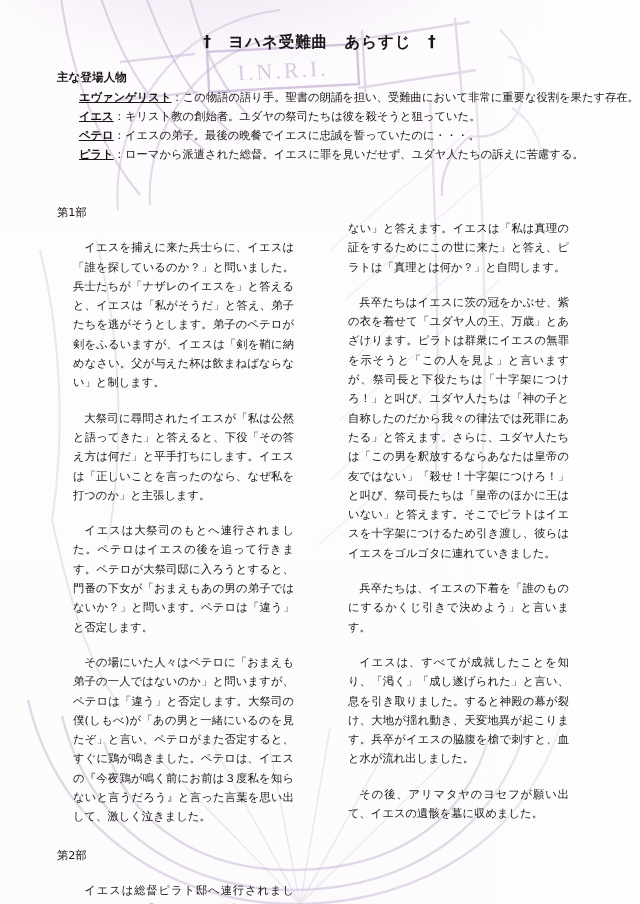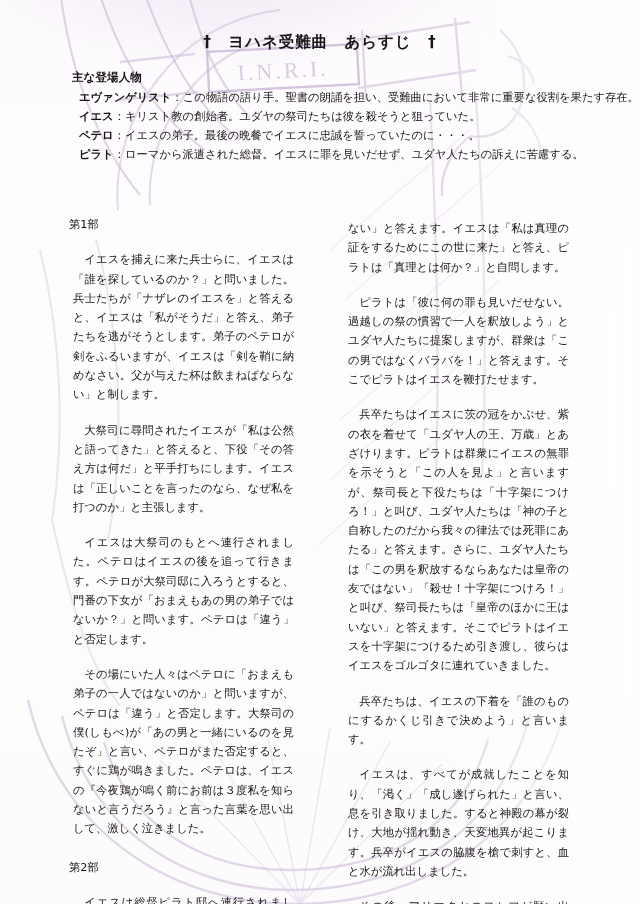--- a/index.html
+++ b/index.html
@@ -33,48 +33,47 @@
     font-weight:bold;
     letter-spacing:.06em;
     white-space:pre;
   }
   .cast-heading{
     position:absolute;
     top:70px;left:57px;
     font-size:11.5px;
     font-weight:bold;
     letter-spacing:.01em;
-    margin-left:15px;
   }
   .cast-list{
     position:absolute;
     top:88px;left:57px;width:560px;
   }
   .cast-row{
     font-size:11.3px;
     line-height:19px;
     padding-left:22px;
     white-space:nowrap;
   }
-  .cast-name{font-weight:bold;}
+  .cast-name{font-weight:bold;text-decoration:underline;}
   .cast-desc{font-weight:normal;}
 
   .columns{
     position:absolute;
     top:203px;left:57px;
     width:528px;
     display:flex;
     gap:22px;
   }
   .col{width:253px;}
   .sec-heading{
     font-size:11.3px;
     font-weight:normal;
     line-height:19.3px;
-    margin:12px;
+    margin:0;
   }
   .sec-heading.spaced{margin-top:19px;}
   .para{
     font-size:11.3px;
     line-height:19.3px;
     margin:16px;
     text-align:justify;
     text-justify:inter-character;
     text-indent:1em;
     word-break:break-all;
@@ -214,21 +213,20 @@
       <p class="para">大祭司に尋問されたイエスが「私は公然と語ってきた」と答えると、下役「その答え方は何だ」と平手打ちにします。イエスは「正しいことを言ったのなら、なぜ私を打つのか」と主張します。</p>
       <p class="para">イエスは大祭司のもとへ連行されました。ペテロはイエスの後を追って行きます。ペテロが大祭司邸に入ろうとすると、門番の下女が「おまえもあの男の弟子ではないか？」と問います。ペテロは「違う」と否定します。</p>
       <p class="para">その場にいた人々はペテロに「おまえも弟子の一人ではないのか」と問いますが、ペテロは「違う」と否定します。大祭司の僕(しもべ)が「あの男と一緒にいるのを見たぞ」と言い、ペテロがまた否定すると、すぐに鶏が鳴きました。ペテロは、イエスの『今夜鶏が鳴く前にお前は３度私を知らないと言うだろう』と言った言葉を思い出して、激しく泣きました。</p>
       <p class="sec-heading spaced">第2部</p>
       <p class="para">イエスは総督ピラト邸へ連行されました。ピラトが「どういう罪で訴えるのか」と問うと、群集は「この男が悪事をはたらいていなかったら引き渡さなかった」と答えます。ピラトが「お前たちの法律で裁け」と言っても、ユダヤ人たちは「私たちは人を殺すことを許されていない」と言います。</p>
       <p class="para">ピラトは「お前はユダヤ人の王なのか」とイエスに問いますが、イエスは「私の国はこの世には属さ</p>
     </div>
 
     <div class="col">
       <p class="para" style="text-indent:0">ない」と答えます。イエスは「私は真理の証をするためにこの世に来た」と答え、ピラトは「真理とは何か？」と自問します。</p>
-      <p class="para">ピラトは「彼に何の罪も見いだせない。過越しの祭の慣習で一人を釈放しよう」とユダヤ人たちに提案しますが、群衆は「この男ではなくバラバを！」と答えます。そこでピラトはイエスを鞭打たせます。</p>
       <p class="para">兵卒たちはイエスに茨の冠をかぶせ、紫の衣を着せて「ユダヤ人の王、万歳」とあざけります。ピラトは群衆にイエスの無罪を示そうと「この人を見よ」と言いますが、祭司長と下役たちは「十字架につけろ！」と叫び、ユダヤ人たちは「神の子と自称したのだから我々の律法では死罪にあたる」と答えます。さらに、ユダヤ人たちは「この男を釈放するならあなたは皇帝の友ではない」「殺せ！十字架につけろ！」と叫び、祭司長たちは「皇帝のほかに王はいない」と答えます。そこでピラトはイエスを十字架につけるため引き渡し、彼らはイエスをゴルゴタに連れていきました。</p>
       <p class="para">兵卒たちは、イエスの下着を「誰のものにするかくじ引きで決めよう」と言います。</p>
       <p class="para">イエスは、すべてが成就したことを知り、「渇く」「成し遂げられた」と言い、息を引き取りました。すると神殿の幕が裂け、大地が揺れ動き、天変地異が起こります。兵卒がイエスの脇腹を槍で刺すと、血と水が流れ出しました。</p>
       <p class="para">その後、アリマタヤのヨセフが願い出て、イエスの遺骸を墓に収めました。</p>
     </div>
 
   </div>
 </div>
 
 </body></html>

